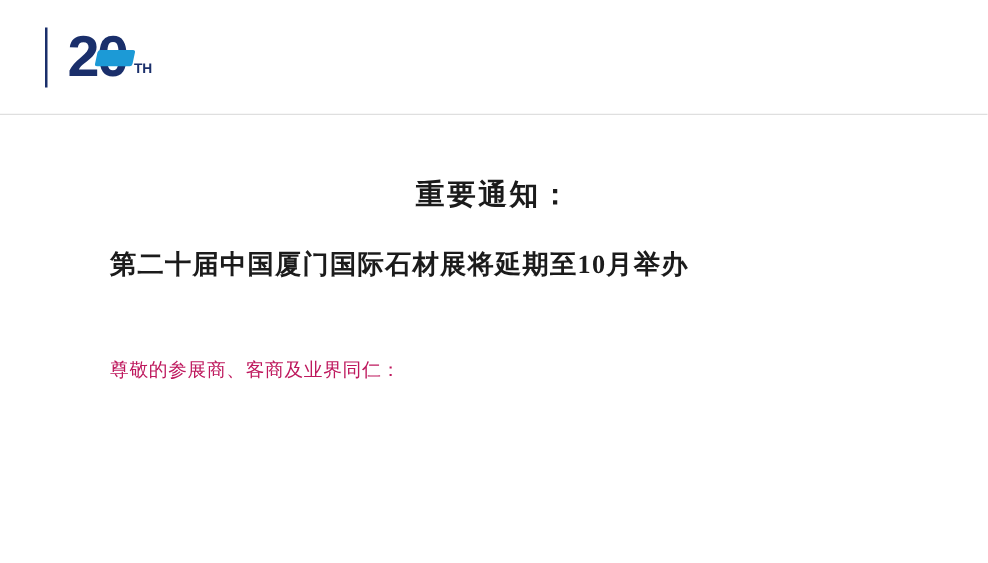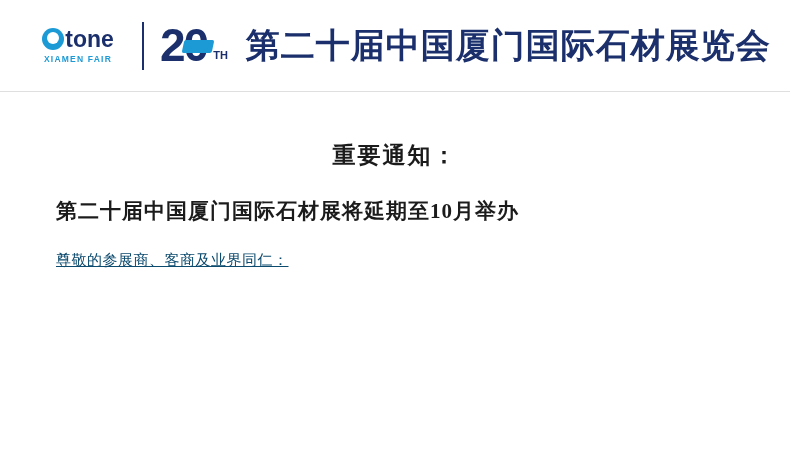--- a/index.html
+++ b/index.html
@@ -137,84 +137,73 @@
     font-family: "Liberation Serif", serif;
     font-size: 34px;
     font-weight: bold;
     color: #1a2f6b;
     letter-spacing: 1px;
     white-space: nowrap;
   }
 
   
   .content {
-    padding: 0 56px;
+    padding: 0 88px;
     box-sizing: border-box;
   }
   .notice-title {
     text-align: center;
     font-size: 23px;
     font-weight: bold;
     color: #1b1b1b;
     margin-top: 48px;
     letter-spacing: 2px;
   }
   .notice-subtitle {
     text-align: left;
     font-size: 21px;
     font-weight: bold;
     color: #1b1b1b;
     margin-top: 26px;
     letter-spacing: 1px;
   }
   .salutation {
     font-size: 15px;
-    color: #0c4a6e;
-    margin-top: 26px;
+    color: #be185d;
+    margin-top: 62px;
     letter-spacing: 0.5px;
-    text-decoration: underline;
   }
   .para {
     font-size: 15px;
     color: #1b1b1b;
     margin-top: 22px;
     line-height: 2.0;
     text-align: justify;
     text-indent: 2em;
     letter-spacing: 0.4px;
   }
 </style>
 </head>
 <body>
 
 <div class="page">
 
   <div class="banner">
 
-    <div class="logo-block">
-      <div class="logo-word">
-        <span class="logo-mark">
-          <span class="swirl"></span>
-        </span>
-        <span>tone</span>
-      </div>
-      <div class="logo-sub">XIAMEN FAIR</div>
-    </div>
 
     <div class="divider-bar"></div>
 
     <div class="anniv">
       <div class="anniv-num">
         <span class="zero-ribbon"></span>
         <span>20</span>
       </div>
       <div class="anniv-th">TH</div>
     </div>
 
-    <div class="banner-title">第二十届中国厦门国际石材展览会</div>
   </div>
 
   <div class="content">
     <div class="notice-title">重要通知：</div>
     <div class="notice-subtitle">第二十届中国厦门国际石材展将延期至10月举办</div>
     <div class="salutation">尊敬的参展商、客商及业界同仁：</div>
   </div>
 
 </div>
 

